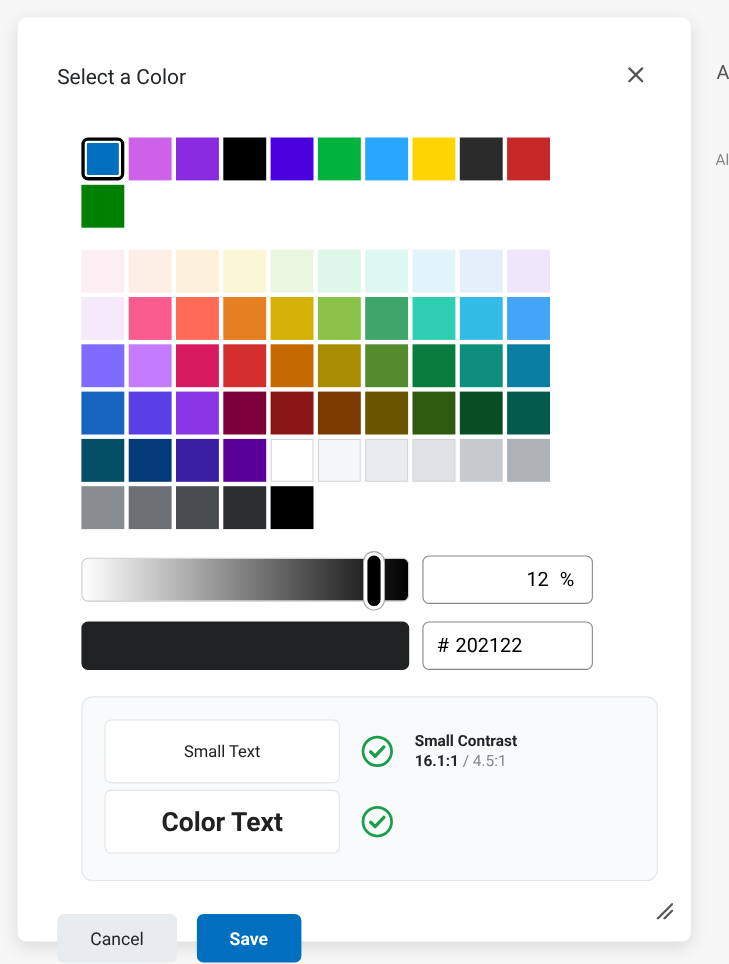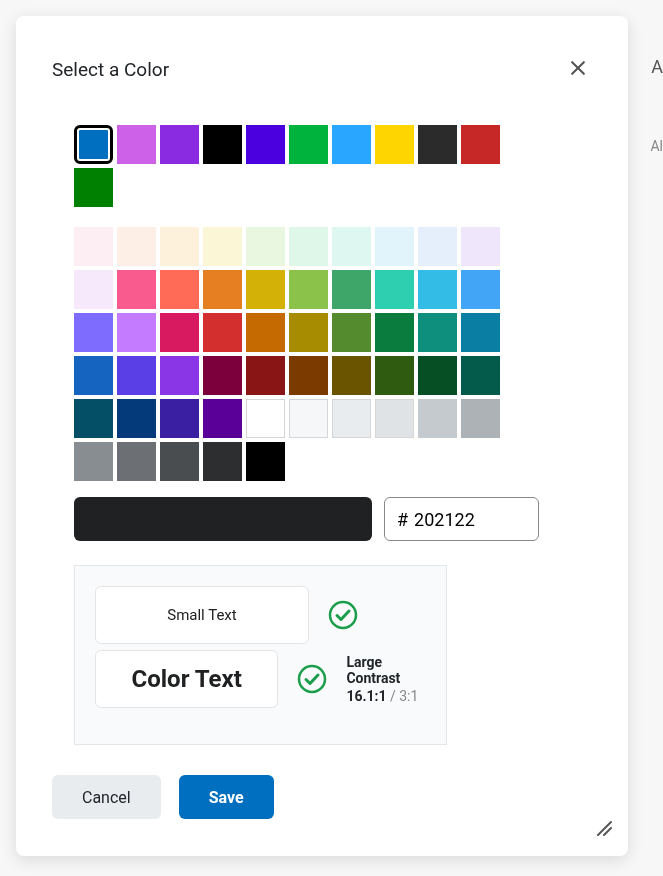--- a/index.html
+++ b/index.html
@@ -107,25 +107,25 @@
   align-items: center;
   padding: 0 12px;
   font-size: 18px;
   gap: 6px;
 }
 .hex-box input { border: none; width: 100px; font-size: 18px; outline: none; font-family: inherit; }
 
 .contrast-panel {
   margin-top: 24px;
   margin-left: 22px;
-  width: 373px;
+  width: 524px;
   border: 1px solid #e3e6e8;
-  border-radius: 0;
+  border-radius: 10px;
   background: #f9fafb;
-  padding: 14px 20px 30px 20px;
+  padding: 14px 20px 18px 20px;
 }
 .contrast-row {
   display: flex;
   align-items: center;
   gap: 18px;
   margin: 6px 0;
 }
 .sample-box {
   width: 214px; height: 58px;
   background: #fff;
@@ -251,49 +251,58 @@
       <button class="swatch bordered" style="background: rgb(223, 227, 230);"></button>
       <button class="swatch" style="background: rgb(197, 202, 206);"></button>
       <button class="swatch" style="background: rgb(173, 178, 182);"></button>
       <button class="swatch" style="background: rgb(136, 141, 145);"></button>
       <button class="swatch" style="background: rgb(108, 112, 116);"></button>
       <button class="swatch" style="background: rgb(74, 77, 80);"></button>
       <button class="swatch" style="background: rgb(44, 46, 48);"></button>
       <button class="swatch" style="background: rgb(0, 0, 0);"></button>
     </div>
 
+  <div class="slider-row">
+    <div class="slider">
+      <div class="slider-thumb"></div>
+    </div>
+    <div class="pct-box">
+      <input type="text" value="12" style="">
+      <span>%</span>
+    </div>
+  </div>
 
   <div class="preview-row">
     <div class="color-preview" id="color-preview" style="background: rgb(32, 33, 34);"></div>
     <div class="hex-box">
       <span>#</span>
       <input type="text" value="202122" style="">
     </div>
   </div>
 
   <div class="contrast-panel">
     <div class="contrast-row">
       <div class="sample-box sample-small">Small Text</div>
       <svg class="check-icon" viewBox="0 0 32 32">
           <circle cx="16" cy="16" r="13" fill="none" stroke="#1a9e4b" stroke-width="2.5"></circle>
           <path d="M10 16.5 L14 20.5 L22 12" fill="none" stroke="#1a9e4b" stroke-width="3" stroke-linecap="round" stroke-linejoin="round"></path>
         </svg>
+      <div class="contrast-info">
+        <span class="contrast-title">Small Contrast</span>
+        <span class="contrast-ratio">
+          <b>16.1:1</b> <span class="req">/ <span>4.5:1</span></span>
+        </span>
+      </div>
     </div>
     <div class="contrast-row">
       <div class="sample-box sample-large">Color Text</div>
       <svg class="check-icon" viewBox="0 0 32 32">
           <circle cx="16" cy="16" r="13" fill="none" stroke="#1a9e4b" stroke-width="2.5"></circle>
           <path d="M10 16.5 L14 20.5 L22 12" fill="none" stroke="#1a9e4b" stroke-width="3" stroke-linecap="round" stroke-linejoin="round"></path>
         </svg>
-      <div class="contrast-info">
-        <span class="contrast-title">Large Contrast</span>
-        <span class="contrast-ratio">
-          <b>16.1:1</b> <span class="req">/ <span>3:1</span></span>
-        </span>
-      </div>
     </div>
   </div>
 
   <div class="footer">
     <button class="btn btn-secondary">Cancel</button>
     <button class="btn btn-primary">Save</button>
   </div>
 
   <div class="resize-handle">
     <svg width="18" height="18" viewBox="0 0 18 18">

